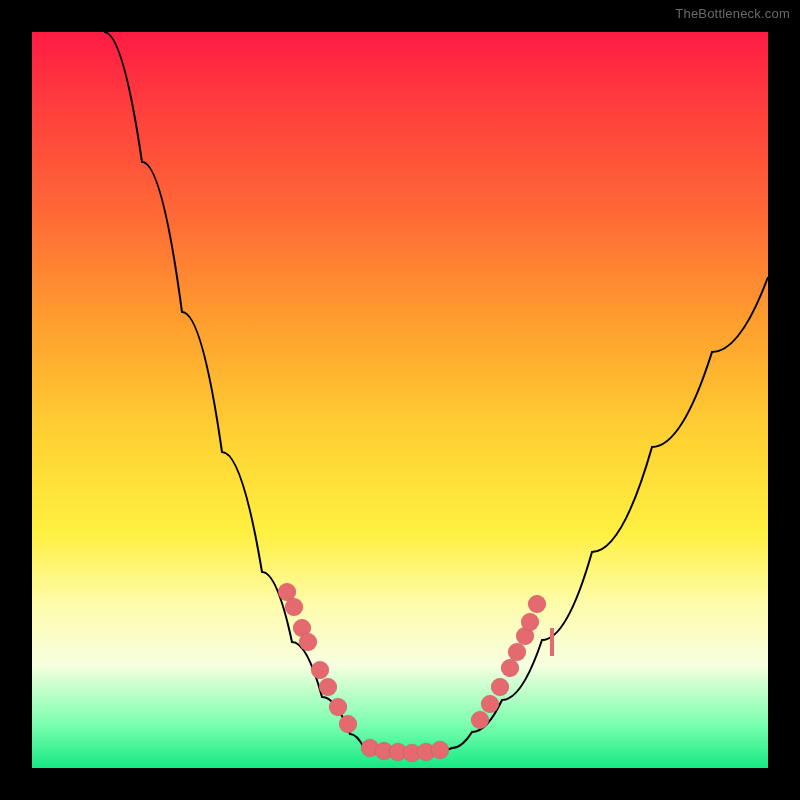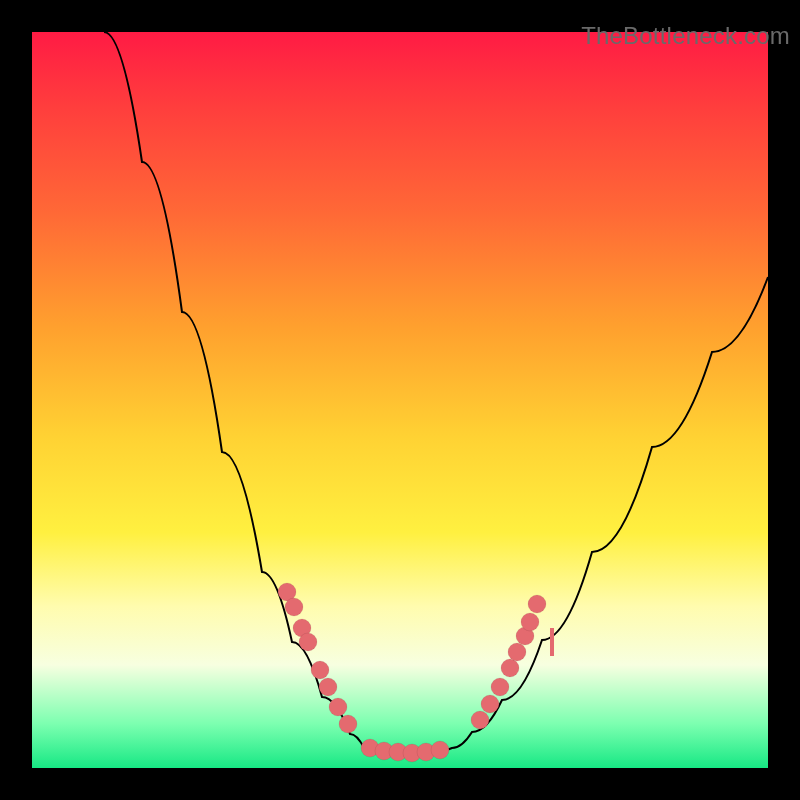--- a/index.html
+++ b/index.html
@@ -24,24 +24,24 @@
       #ffa02e 40%,
       #ffd233 55%,
       #fff040 68%,
       #fffcae 78%,
       #f7ffe0 86%,
       #7cffb0 94%,
       #17e884 100%);
   }
   .watermark {
     position: absolute;
-    top: 22px;
+    top: 6px;
     right: 10px;
     color: #6a6a6a;
-    font-size: 24px;
+    font-size: 13px;
     font-weight: 500;
     letter-spacing: 0.2px;
     z-index: 50;
   }
   svg.curve {
     position: absolute;
     left: 0;
     top: 0;
     width: 736px;
     height: 736px;

